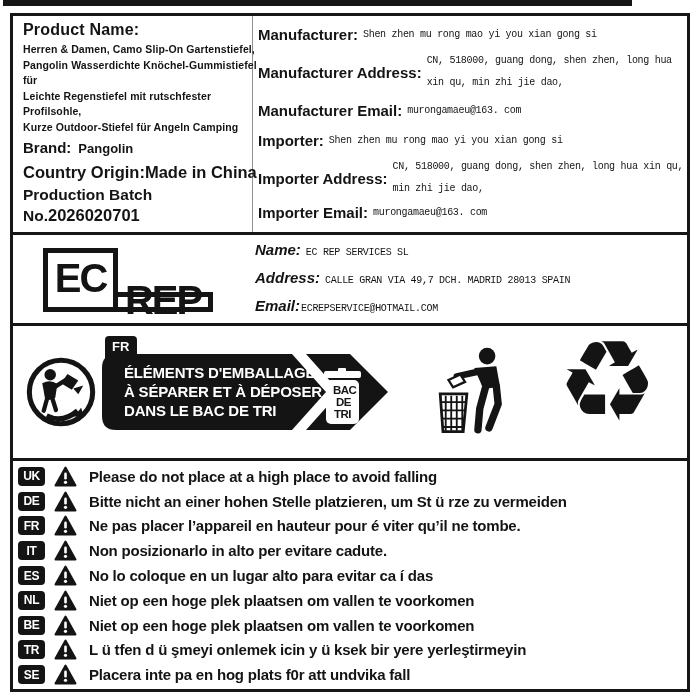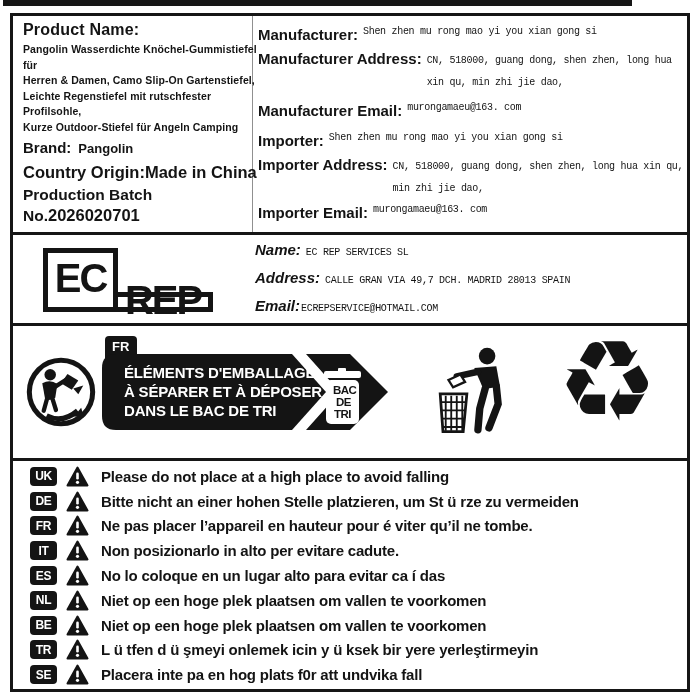--- a/index.html
+++ b/index.html
@@ -27,21 +27,21 @@
   .brand-row .val{font-size:13px;margin-left:7px;}
   .origin-row{margin-top:4px;font-size:16.5px;font-weight:bold;line-height:20px;}
   .batch-row{margin-top:3px;font-weight:bold;line-height:20px;}
   .batch-row .lbl{font-size:15.5px;}
   .batch-row .val{font-size:16.5px;}
   .date-row{margin-top:6px;font-weight:bold;line-height:20px;}
   .date-row .lbl{font-size:15.5px;}
   .date-row .val{font-size:16.5px;margin-left:14px;}
 
   .col-right{position:absolute;left:245px;top:0;width:432px;height:100%;}
-  .rrow{position:absolute;display:flex;align-items:flex-start;white-space:nowrap;}
+  .rrow{position:absolute;display:flex;align-items:center;white-space:nowrap;}
   .rrow .lbl{font-size:15px;font-weight:bold;margin-right:5px;white-space:nowrap;}
   .mono{font-family:"Liberation Mono",monospace;font-size:10px;letter-spacing:-.3px;}
   .mline{line-height:22px;}
   .r-man{top:10px;}
   .r-man-addr{top:34px;}
   .r-man-email{top:86px;}
   .r-imp{top:116px;}
   .r-imp-addr{top:140px;}
   .r-imp-email{top:188px;}
 
@@ -65,42 +65,42 @@
   .banner{position:absolute;left:87px;top:10px;}
   .tidyman{position:absolute;left:418px;top:18px;}
   .recycle{position:absolute;left:544px;top:-1px;font-family:"DejaVu Sans",sans-serif;
     font-size:112px;line-height:112px;color:#141414;}
   .banner-line{font-weight:bold;font-size:15px;fill:#ffffff;letter-spacing:-.2px;}
   .fr-tag{font-weight:bold;font-size:13px;fill:#ffffff;}
   .bin-line{font-weight:bold;font-size:11.5px;fill:#141414;letter-spacing:-.5px;}
 
   
   .wrows{position:absolute;inset:0;display:flex;flex-direction:column;padding-top:3px;box-sizing:border-box;}
-  .wrow{height:24.8px;display:flex;align-items:center;padding-left:17px;}
+  .wrow{height:24.8px;display:flex;align-items:center;padding-left:5px;}
   .badge{width:27px;height:19px;background:#141414;color:#fff;border-radius:4px;
     font-size:12px;font-weight:bold;display:flex;align-items:center;justify-content:center;
     margin-right:9px;flex:0 0 auto;letter-spacing:-.3px;}
   .warn-tri{margin-right:12px;flex:0 0 auto;}
   .wtext{font-size:15px;font-weight:bold;letter-spacing:-.2px;white-space:nowrap;}
 </style>
 </head>
 <body>
 
 <div class="topstrip"></div>
 
 <div class="frame">
 
   <div class="sec sec1">
     <div class="vdivider"></div>
 
     <div class="col-left">
       <div class="pn-label">Product Name:</div>
       <div class="pn-lines">
+        <div>Herren &amp; Damen, Camo Slip-On Gartenstiefel,</div>
         <div>Pangolin Wasserdichte Knöchel-Gummistiefel für</div>
-        <div>Herren &amp; Damen, Camo Slip-On Gartenstiefel,</div>
         <div>Leichte Regenstiefel mit rutschfester Profilsohle,</div>
         <div>Kurze Outdoor-Stiefel für Angeln Camping</div>
       </div>
       <div class="brand-row">
         <span class="lbl">Brand:</span><span class="val">Pangolin</span>
       </div>
       <div class="origin-row">
         <span>Country Origin:</span><span>Made in China</span>
       </div>
       <div class="batch-row">

